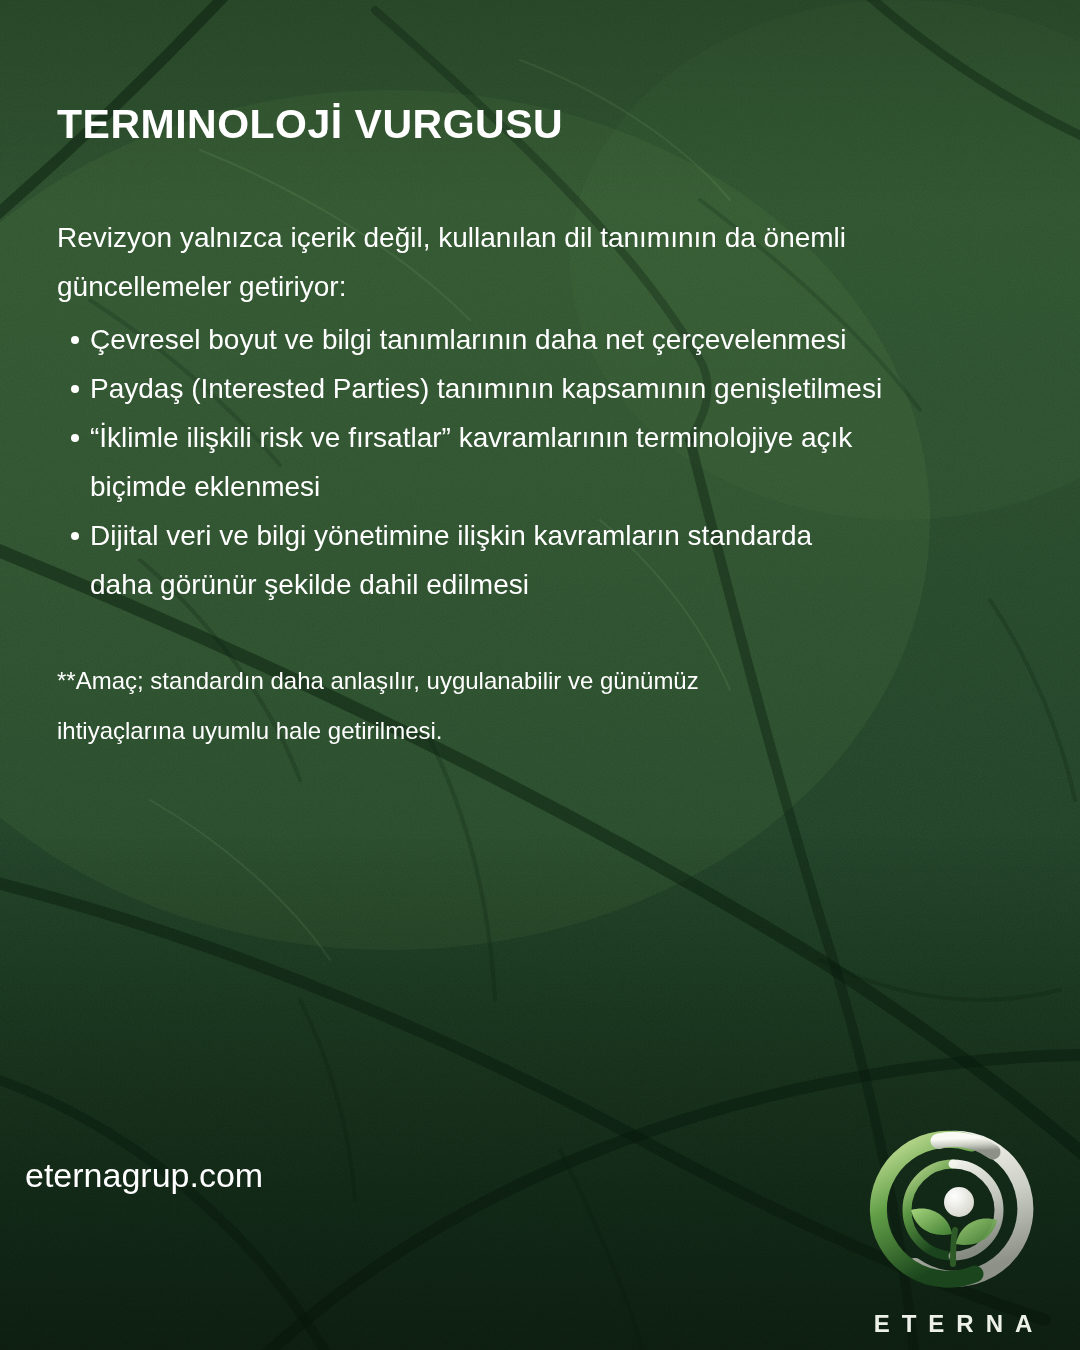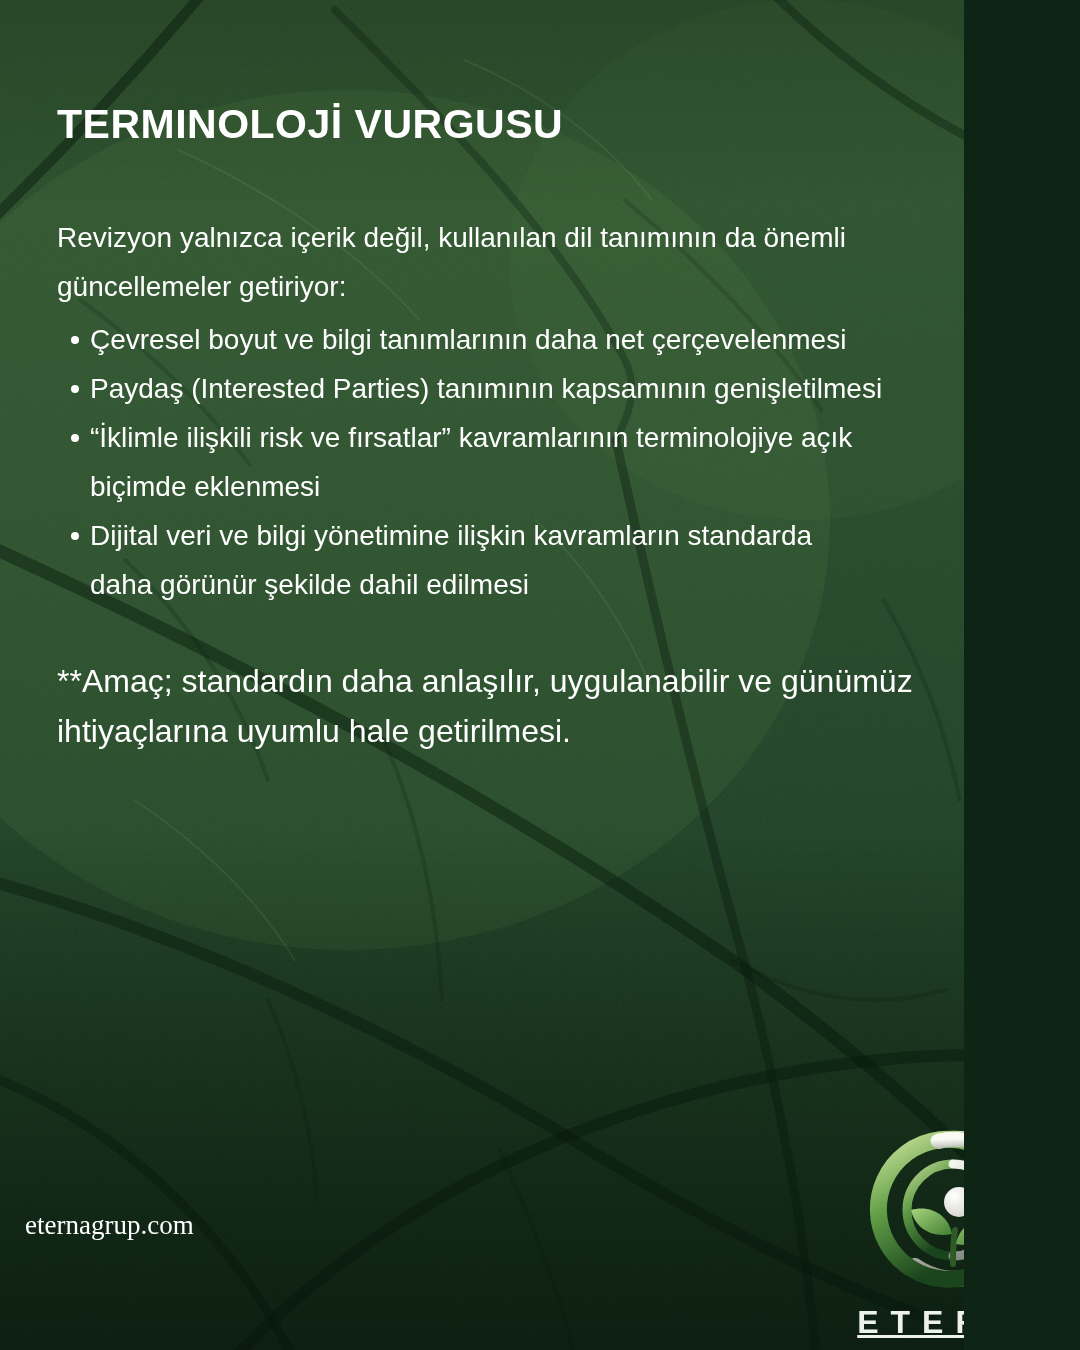--- a/index.html
+++ b/index.html
@@ -1,19 +1,19 @@
 <!DOCTYPE html>
 <html><head>
 <meta charset="utf-8">
 <style>
   * { margin: 0; padding: 0; box-sizing: border-box; }
   html, body { background: #0e2414; }
   .poster {
     position: relative;
-    width: 964px;
+    width: 1080px;
     height: 1350px;
     overflow: hidden;
     font-family: "Liberation Sans", sans-serif;
     color: #ffffff;
     background: #0f766e;
   }
   .bg-svg {
     position: absolute;
     inset: 0;
     width: 100%;
@@ -54,47 +54,45 @@
     position: absolute;
     left: 14px;
     top: 21px;
     width: 8px;
     height: 8px;
     border-radius: 50%;
     background: #ffffff;
   }
   .footnote {
     margin-top: 47px;
-    font-size: 32px;
+    font-size: 24px;
     line-height: 50px;
     white-space: pre-line;
   }
   .contact {
     position: absolute;
     left: 25px;
-    top: 1206px;
-    font-size: 27px;
+    top: 1156px;
+    font-size: 34px;
     line-height: 38px;
-    font-family: Liberation Serif, serif;
   }
   .logo {
     position: absolute;
     left: 843px;
     top: 1126px;
     width: 220px;
     text-align: center;
   }
   .brand-name {
-    margin-top: 2px;
-    font-size: 32px;
+    margin-top: 8px;
+    font-size: 24px;
     font-weight: bold;
     letter-spacing: 12px;
     padding-left: 12px; 
     color: #eef0ea;
-    text-decoration: underline;
   }
 </style>
 </head>
 <body>
 
 <div class="poster">
 
   <svg class="bg-svg" viewBox="0 0 1080 1350" preserveAspectRatio="none" aria-hidden="true">
     <defs>
       <linearGradient id="bgG" x1="0" y1="0" x2="0" y2="1">

